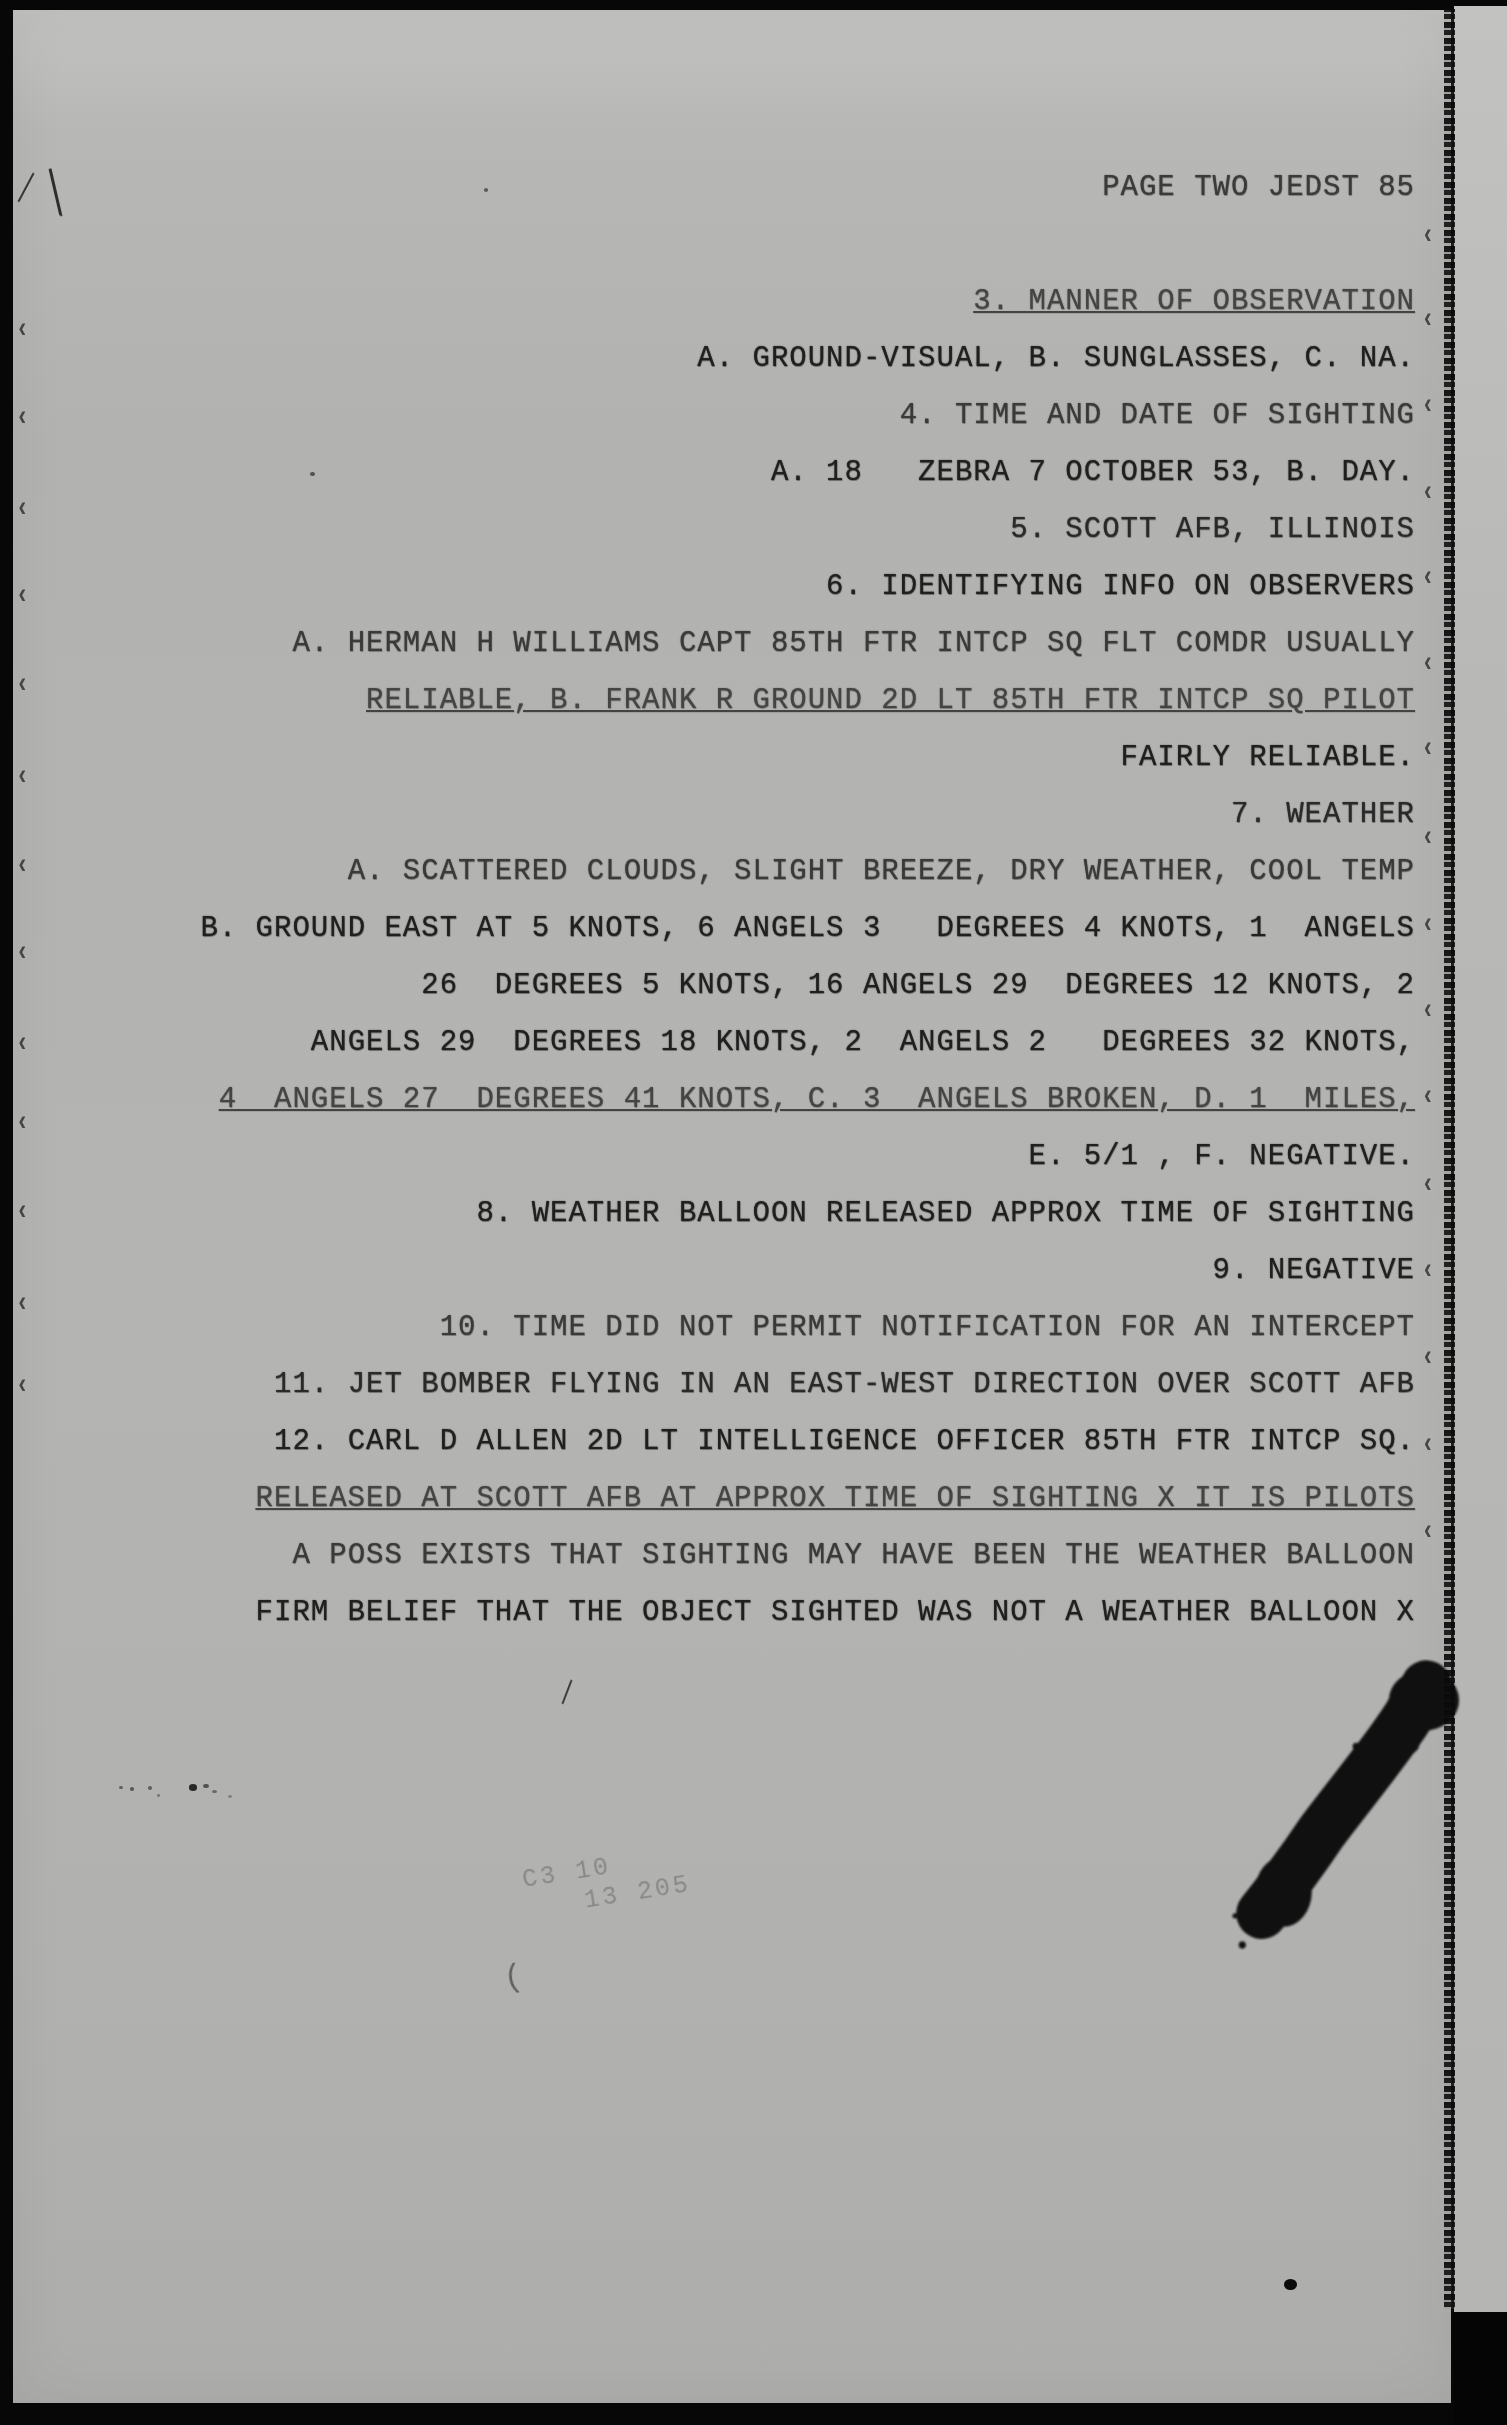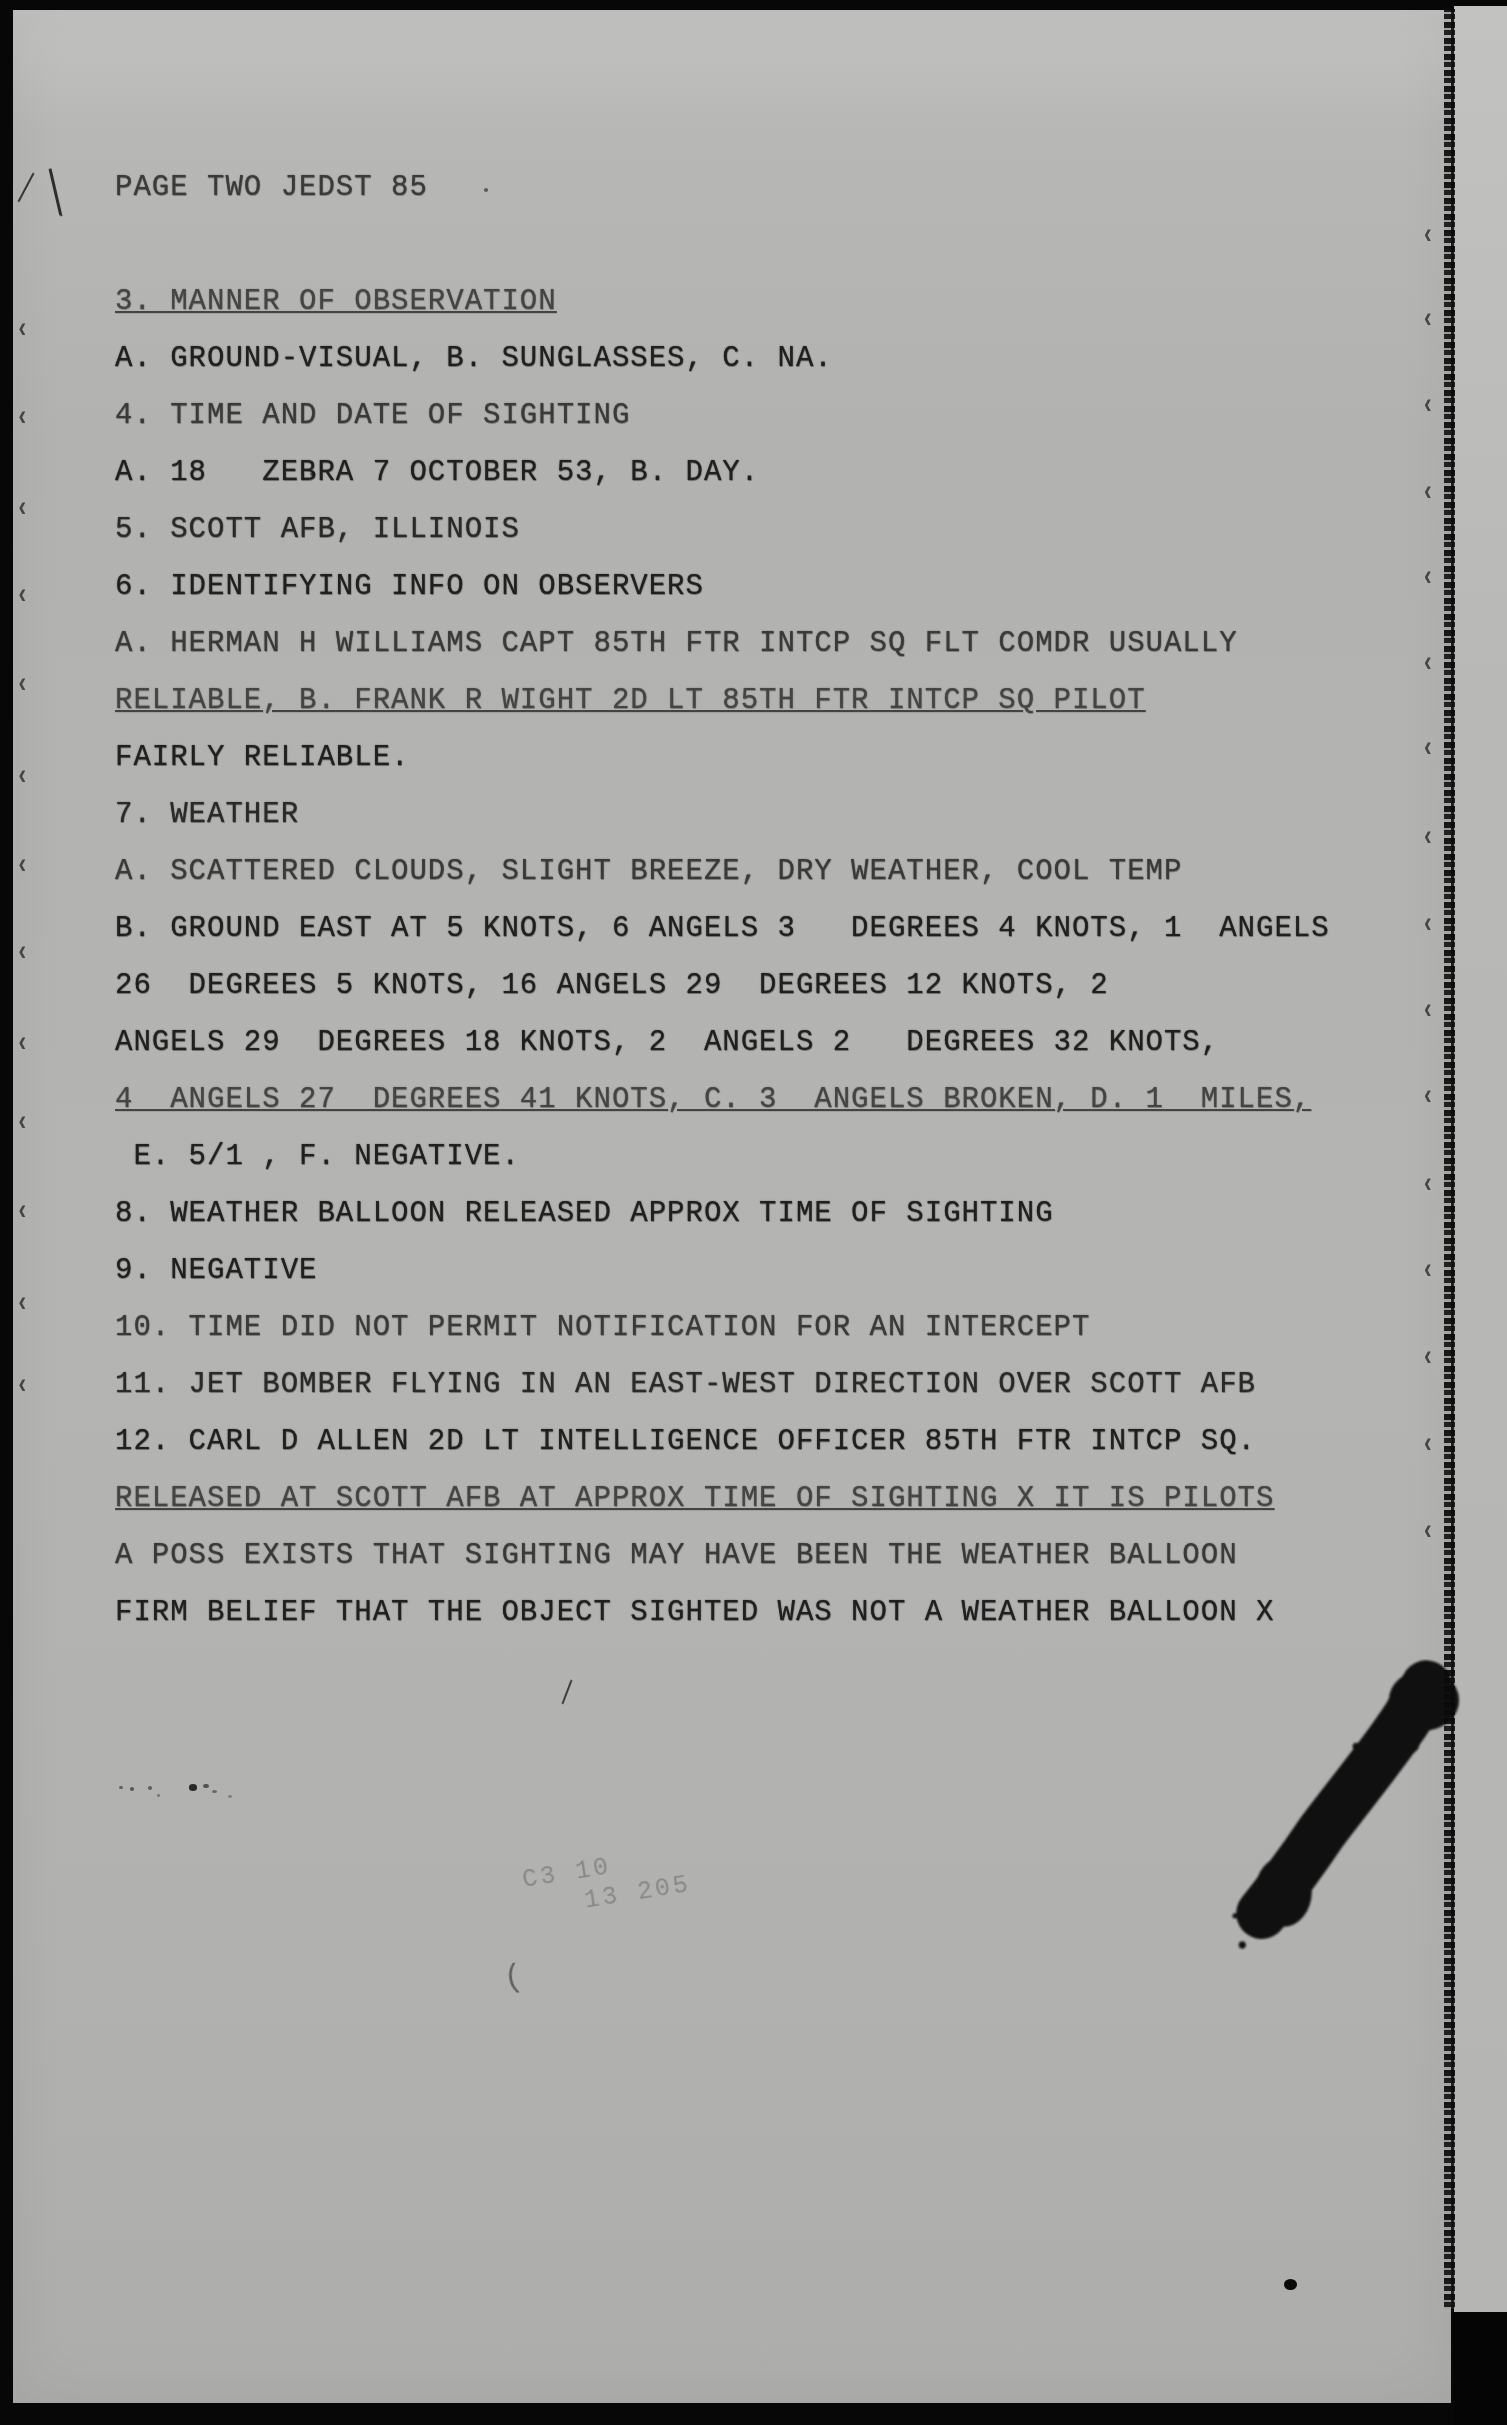--- a/index.html
+++ b/index.html
@@ -8,21 +8,21 @@
   .paper{position:absolute;left:12.6px;top:9.7px;width:1438px;height:2393px;
          background:linear-gradient(180deg,#c3c3c1 0%,#b7b7b5 5%,#b2b2b0 18%,#b4b4b2 55%,#b1b1af 82%,#adadab 100%);
          box-shadow:inset 0 0 58px rgba(0,0,0,0.06);}
   .edge-strip{position:absolute;left:1454px;top:5.8px;width:53px;height:2307px;
          background:linear-gradient(180deg,#c2c2c0 0%,#b8b8b6 30%,#b5b5b3 100%);}
   .edge-speckle{position:absolute;left:1444px;top:8.7px;width:10.7px;height:2300px;opacity:.92;
          background:repeating-linear-gradient(180deg,#0d0d0d 0px 3.4px,rgba(95,95,95,.30) 3.4px 5.3px,#141414 5.3px 9.7px,rgba(130,130,130,.22) 9.7px 12.6px,#0a0a0a 12.6px 16px);
          filter:blur(0.6px);}
   .corner-black{position:absolute;left:1454px;top:2312px;width:53px;height:118px;background:#050505;}
 
-  .text-block{position:absolute;left:115px;top:171px;width:1300px;}
+  .text-block{position:absolute;left:115px;top:171px;width:1300px;text-align:right;}
   .typed-line{height:57px;white-space:pre;font-size:29px;letter-spacing:1px;
       color:rgba(28,28,28,.88);
       text-shadow:0 0 1.2px rgba(30,30,30,.85),0.5px 0.5px 0 rgba(30,30,30,.35);
       filter:blur(0.2px);}
   .typed-line:nth-child(4n+1){opacity:.82;}
   .typed-line:nth-child(5n+2){opacity:.93;}
   .typed-line:nth-child(7n+3){opacity:.75;text-decoration:underline;}
 
   .ticks{position:absolute;top:0;left:0;width:100%;height:100%;pointer-events:none;}
   .tick{position:absolute;font-size:23px;font-weight:bold;color:rgba(28,28,28,.72);
@@ -66,21 +66,21 @@
 
   <div class="typed-line">PAGE TWO JEDST 85</div>
       <div class="typed-line"></div>
       <div class="typed-line">3. MANNER OF OBSERVATION</div>
       <div class="typed-line">A. GROUND-VISUAL, B. SUNGLASSES, C. NA.</div>
       <div class="typed-line">4. TIME AND DATE OF SIGHTING</div>
       <div class="typed-line">A. 18   ZEBRA 7 OCTOBER 53, B. DAY.</div>
       <div class="typed-line">5. SCOTT AFB, ILLINOIS</div>
       <div class="typed-line">6. IDENTIFYING INFO ON OBSERVERS</div>
       <div class="typed-line">A. HERMAN H WILLIAMS CAPT 85TH FTR INTCP SQ FLT COMDR USUALLY</div>
-      <div class="typed-line">RELIABLE, B. FRANK R WIGHT 2D LT 85TH FTR INTCP SQ PILOT</div>
+      <div class="typed-line">RELIABLE, B. FRANK R GROUND 2D LT 85TH FTR INTCP SQ PILOT</div>
       <div class="typed-line">FAIRLY RELIABLE.</div>
       <div class="typed-line">7. WEATHER</div>
       <div class="typed-line">A. SCATTERED CLOUDS, SLIGHT BREEZE, DRY WEATHER, COOL TEMP</div>
       <div class="typed-line">B. GROUND EAST AT 5 KNOTS, 6 ANGELS 3   DEGREES 4 KNOTS, 1  ANGELS</div>
       <div class="typed-line">26  DEGREES 5 KNOTS, 16 ANGELS 29  DEGREES 12 KNOTS, 2</div>
       <div class="typed-line">ANGELS 29  DEGREES 18 KNOTS, 2  ANGELS 2   DEGREES 32 KNOTS,</div>
       <div class="typed-line">4  ANGELS 27  DEGREES 41 KNOTS, C. 3  ANGELS BROKEN, D. 1  MILES,</div>
       <div class="typed-line"> E. 5/1 , F. NEGATIVE.</div>
       <div class="typed-line">8. WEATHER BALLOON RELEASED APPROX TIME OF SIGHTING</div>
       <div class="typed-line">9. NEGATIVE</div>

